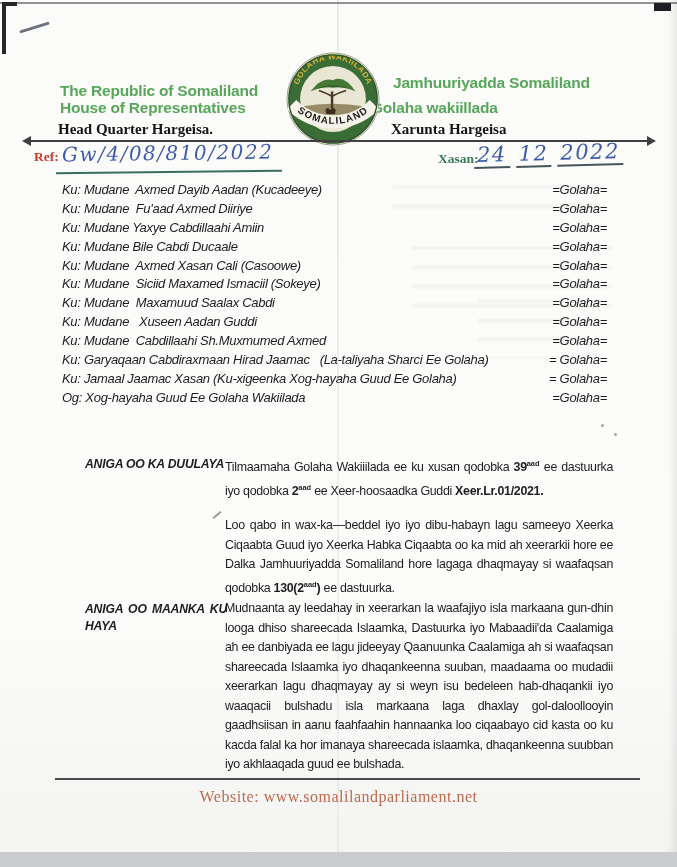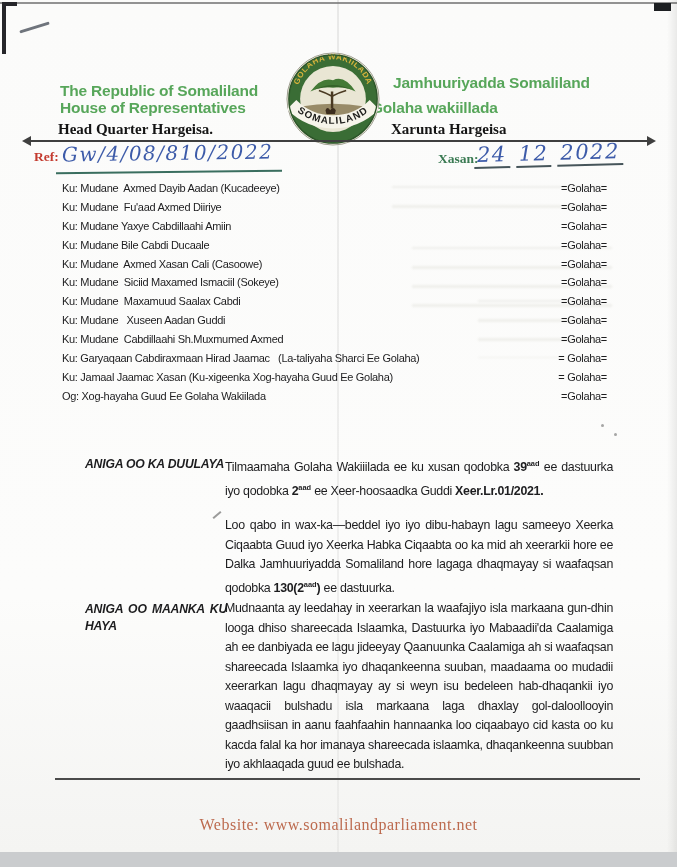--- a/index.html
+++ b/index.html
@@ -12,34 +12,34 @@
   
   .arrow-line{position:absolute;left:30px;top:140px;width:618px;height:2px;background:#3f3f3f;}
   .arrow-left{position:absolute;left:22px;top:136px;width:0;height:0;border-top:5px solid transparent;border-bottom:5px solid transparent;border-right:9px solid #3f3f3f;}
   .arrow-right{position:absolute;left:647px;top:136px;width:0;height:0;border-top:5px solid transparent;border-bottom:5px solid transparent;border-left:9px solid #3f3f3f;}
   .ref-label{font-family:"Liberation Serif",serif;font-weight:bold;font-size:13.5px;color:#c43b2f;}
   .date-label{font-family:"Liberation Serif",serif;font-weight:bold;font-size:13.5px;color:#3a7a52;}
   .handwriting{font-family:"DejaVu Serif",serif;font-style:italic;color:#3d5ba9;font-size:20px;letter-spacing:1.5px;white-space:pre;}
   .ref-underline{position:absolute;left:56px;top:171px;width:226px;height:2px;background:#3a6e5f;transform:rotate(-0.6deg);}
   .date-part{display:inline-block;border-bottom:2px solid #46555a;padding:0 3px 0 3px;margin-right:6px;}
   
-  .rcp-row{display:flex;justify-content:space-between;height:18.9px;font-size:11px;font-weight:500;}
+  .rcp-row{display:flex;justify-content:space-between;height:18.9px;font-size:13px;font-weight:500;font-style:italic;}
   .rcp-left{white-space:pre;}
   .rcp-right{flex:0 0 96px;text-align:right;white-space:pre;}
   
   .subject{font-size:13px;font-weight:bold;}
   .subject u{text-decoration:none;border-bottom:2px solid #1d1d1f;padding-bottom:1px;}
   
   .sec-label{font-size:12.2px;font-weight:bold;font-style:italic;text-align:justify;line-height:17px;letter-spacing:-0.2px;}
   .sec-body{font-size:12.4px;line-height:19.5px;text-align:justify;}
   .sec-body .b{font-weight:bold;}
   .sec-body .sup{vertical-align:super;font-size:0.6em;letter-spacing:0;}
   
   .bottom-line{position:absolute;left:55px;top:778px;width:585px;height:1.5px;background:#4a4a4a;}
-  .footer{position:absolute;left:0;top:816px;width:677px;text-align:center;font-family:"Liberation Serif",serif;font-size:16px;color:#bc6a4e;letter-spacing:0.5px;}
+  .footer{position:absolute;left:0;top:788px;width:677px;text-align:center;font-family:"Liberation Serif",serif;font-size:16px;color:#bc6a4e;letter-spacing:0.5px;}
   
   .top-edge{position:absolute;left:0;top:2px;width:677px;height:2px;background:rgba(60,60,60,.55);}
   .corner-v{position:absolute;left:2px;top:2px;width:4px;height:52px;background:#26262a;}
   .corner-h{position:absolute;left:2px;top:2px;width:15px;height:4px;background:#26262a;}
   .pen-mark{position:absolute;left:19px;top:26px;width:31px;height:3px;background:#6f747c;transform:rotate(-17deg);border-radius:2px;}
   .tr-mark{position:absolute;left:654px;top:3px;width:17px;height:8px;background:#1d1f22;}
   .crease{position:absolute;left:337px;top:0;width:2px;height:852px;background:linear-gradient(180deg,rgba(120,120,120,.14),rgba(120,120,120,.08));}
   .right-edge{position:absolute;right:0;top:0;width:10px;height:852px;background:linear-gradient(90deg,rgba(0,0,0,0),rgba(0,0,0,.07));}
   .bottom-strip{position:absolute;left:0;top:852px;width:677px;height:15px;background:#caccce;}
   .ghost{position:absolute;filter:blur(1.2px);opacity:.55;background:repeating-linear-gradient(180deg,rgba(105,105,75,.16) 0 2.5px,rgba(0,0,0,0) 2.5px 19px);}

